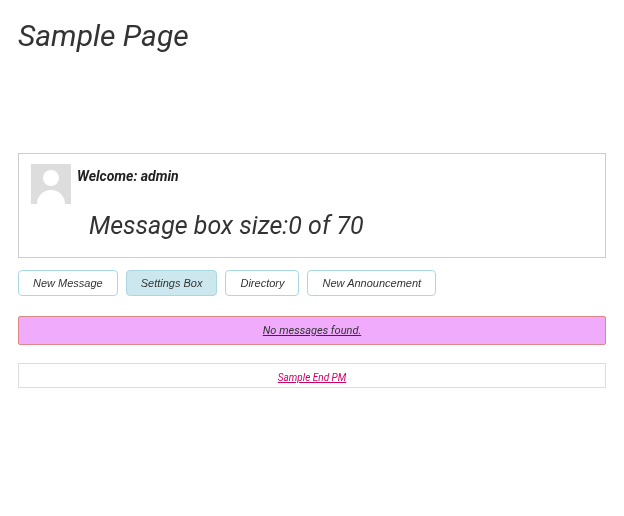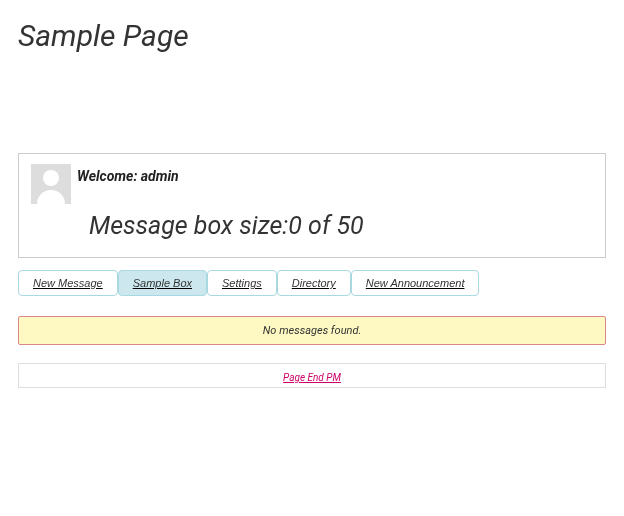--- a/index.html
+++ b/index.html
@@ -61,47 +61,48 @@
       padding: 0 12px 14px 70px;
     }
     .unread-line, .size-line {
       font-style: italic;
       font-size: 25px;
       color: #333;
       line-height: 1.4;
     }
     .tabs {
       display: flex;
+      gap: 8px;
       margin: 10px 10px 0 18px;
       padding: 2px 0;
-      text-decoration: underline;
     }
     .tab-btn {
       border: 1px solid #a8d8e0;
       background: #fff;
       border-radius: 4px;
       font-size: 11px;
       font-style: italic;
       color: #333;
       padding: 6px 14px;
       cursor: pointer;
     }
     .tab-btn.active {
       background: #cce8ee;
     }
     .alert {
       margin: 18px 18px 0 18px;
       border: 1px solid #d88;
-      background: #fef9c3;
+      background: #f0abfc;
       text-align: center;
       font-size: 11px;
       font-style: italic;
       color: #333;
       padding: 7px 0;
       border-radius: 2px;
+      text-decoration: underline;
     }
     .footer-bar {
       margin: 18px 18px 0 18px;
       border: 1px solid #ddd;
       padding: 2px 0;
       text-align: center;
       background: #fff;
     }
     .footer-link {
       font-size: 10px;
@@ -117,29 +118,28 @@
 <h1 class="page-title">Sample Page</h1>
 
 <div class="card">
   <div class="header-row">
     <div class="avatar"></div>
     <div class="welcome">
       <span>Welcome: </span><span>admin</span>
     </div>
   </div>
   <div class="content-block">
-    <div class="size-line">Message box size:0 of 50</div>
+    <div class="size-line">Message box size:0 of 70</div>
   </div>
 </div>
 
 <div class="tabs" id="tabs-container">
     <button class="tab-btn">New Message</button>
-    <button class="tab-btn active">Sample Box</button>
-    <button class="tab-btn">Settings</button>
+    <button class="tab-btn active">Settings Box</button>
     <button class="tab-btn">Directory</button>
     <button class="tab-btn">New Announcement</button>
   </div>
 
 <div class="alert">No messages found.</div>
 
 <div class="footer-bar">
-  <a class="footer-link">Page End PM</a>
+  <a class="footer-link">Sample End PM</a>
 </div>
 
 </body></html>

